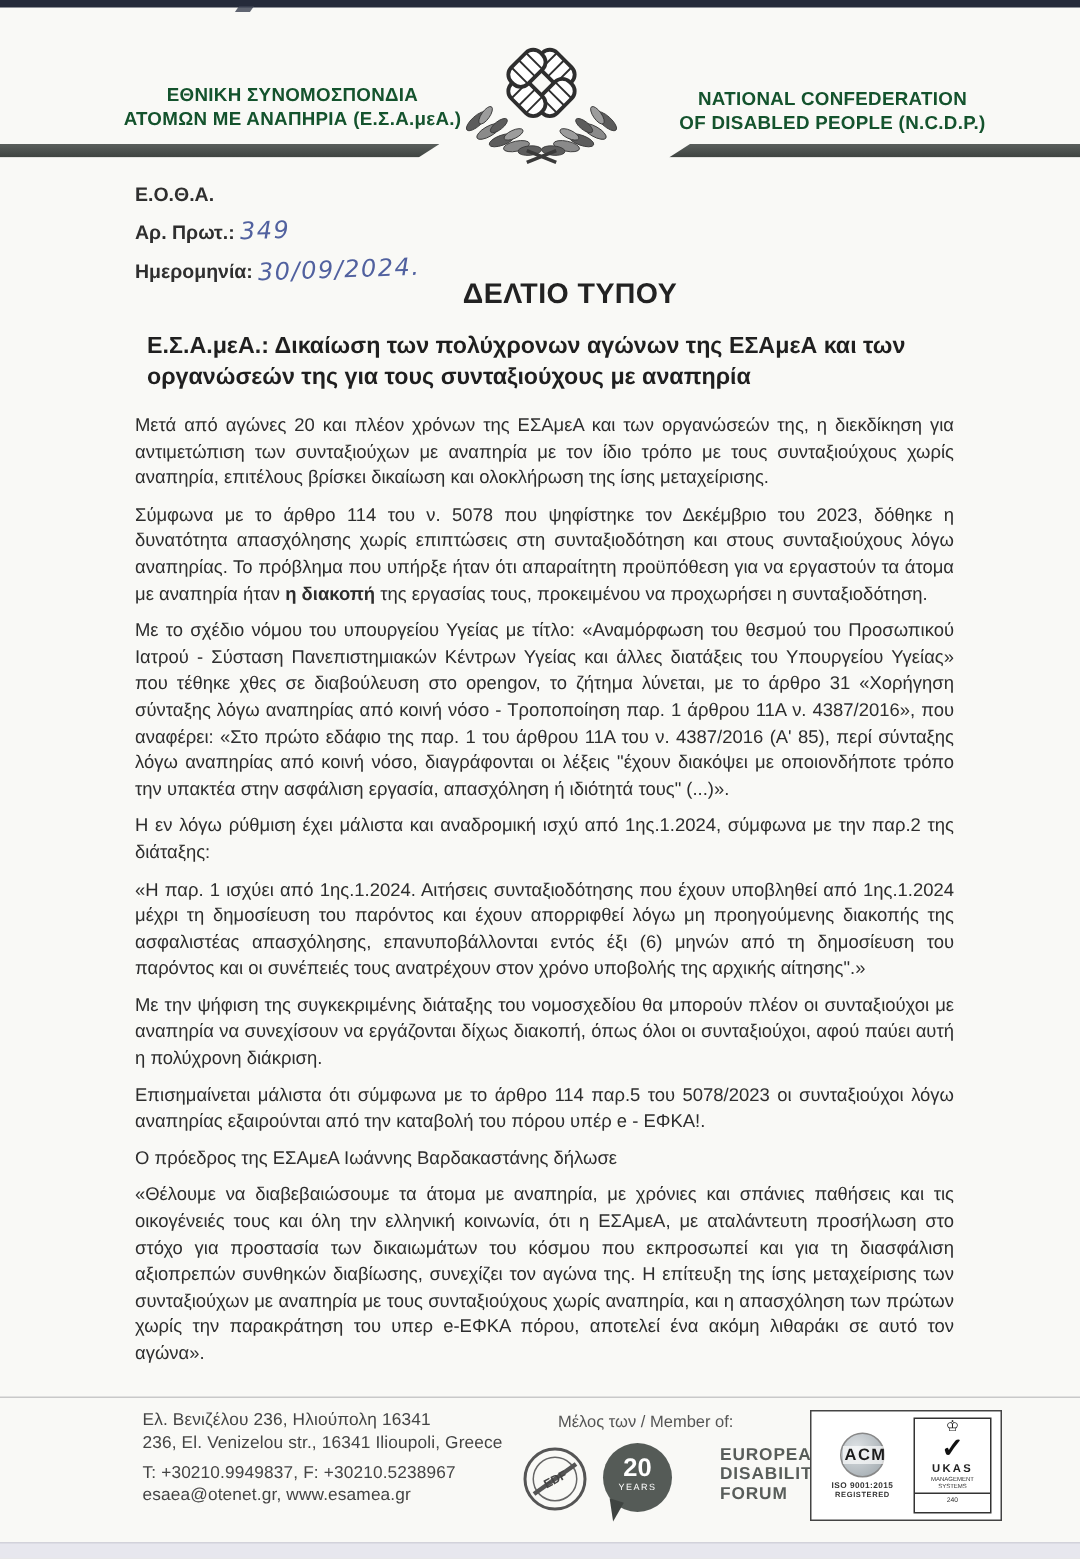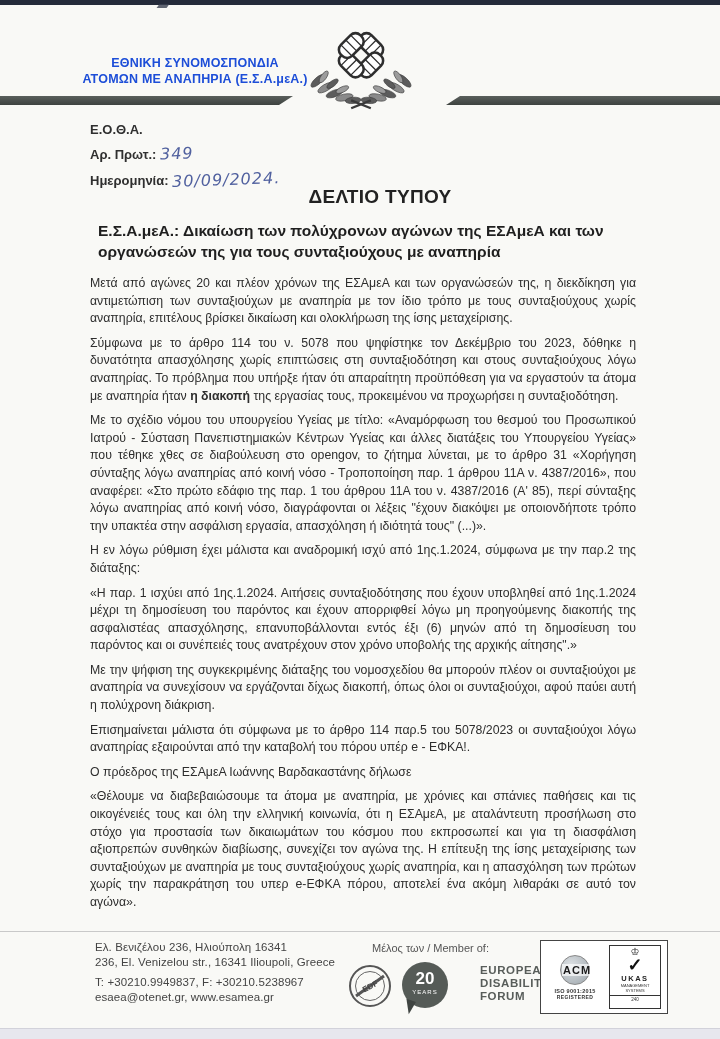--- a/index.html
+++ b/index.html
@@ -7,21 +7,21 @@
   .page {
     position:relative; width:720px; height:1039px; margin:0 auto;
     background:#f9f9f6; overflow:hidden;
     font-family:"Liberation Sans", sans-serif; color:#2b2b2b;
   }
   .topbar { position:absolute; top:0; left:0; width:720px; height:5px; background:#252b3a; }
   .corner-mark { position:absolute; top:4px; left:158px; width:10px; height:4px; background:#3a4050; transform:skewX(-35deg); opacity:.8; }
   .bottomstrip { position:absolute; bottom:0; left:0; width:720px; height:11px; background:#e7e7ee; border-top:1px solid #d2d2da; }
 
   
-  .org { position:absolute; text-align:center; font-size:12.5px; font-weight:bold; color:#1d4ed8; line-height:16px; letter-spacing:.2px; }
+  .org { position:absolute; text-align:center; font-size:12.5px; font-weight:bold; color:#14532d; line-height:16px; letter-spacing:.2px; }
   .org-gr { top:55px; left:55px; width:280px; }
   .org-en { top:58px; left:420px; width:270px; }
   .hbar { position:absolute; top:96px; height:9px; background:linear-gradient(#5a5f5c,#3e4340); }
   .hbar-left  { left:0; width:293px; clip-path:polygon(0 0, 100% 0, calc(100% - 14px) 100%, 0 100%); }
   .hbar-right { left:446px; width:274px; clip-path:polygon(14px 0, 100% 0, 100% 100%, 0 100%); }
   .logo { position:absolute; top:18px; left:302px; width:118px; height:102px; }
 
   
   .refblock { position:absolute; top:122px; left:90px; font-size:13px; color:#2f2f2f; }
   .ref-line { margin-bottom:7px; font-weight:bold; }
@@ -68,20 +68,24 @@
 <body>
 
 <div class="page">
   <div class="topbar"></div>
   <div class="corner-mark"></div>
 
   <div class="org org-gr">
     <div>ΕΘΝΙΚΗ ΣΥΝΟΜΟΣΠΟΝΔΙΑ</div>
     <div>ΑΤΟΜΩΝ ΜΕ ΑΝΑΠΗΡΙΑ (Ε.Σ.Α.μεΑ.)</div>
   </div>
+  <div class="org org-en">
+    <div>NATIONAL CONFEDERATION</div>
+    <div>OF DISABLED PEOPLE (N.C.D.P.)</div>
+  </div>
   <div class="hbar hbar-left"></div>
   <div class="hbar hbar-right"></div>
 
   <svg class="logo" viewBox="0 0 120 104">
 
     <g fill="#5c5c5c" stroke="#3a3a3a" stroke-width="0.6">
       <g>
         <ellipse cx="16" cy="64" rx="9" ry="3.4" transform="rotate(-42 16 64)"></ellipse>
         <ellipse cx="24" cy="71" rx="9" ry="3.4" transform="rotate(-30 24 71)" fill="#8a8a8a"></ellipse>
         <ellipse cx="33" cy="77" rx="9" ry="3.4" transform="rotate(-20 33 77)"></ellipse>

